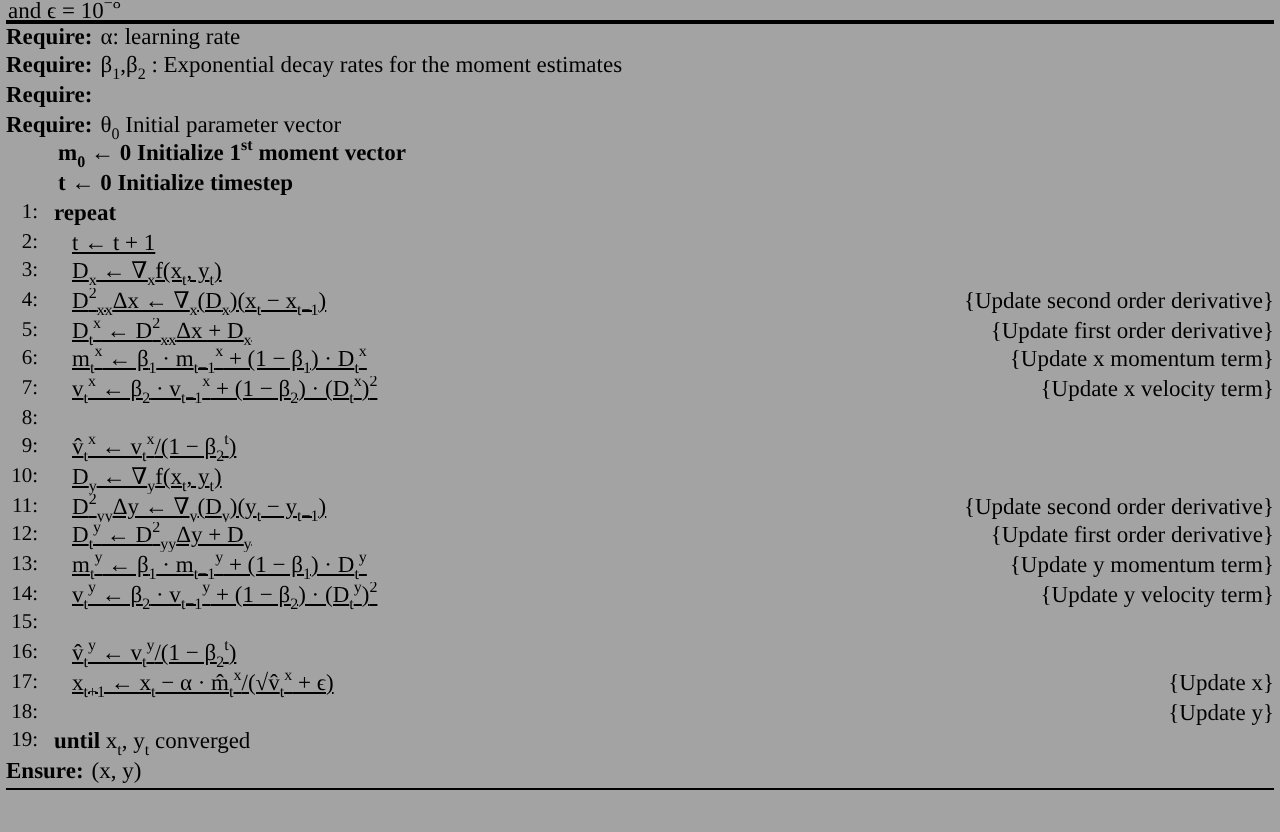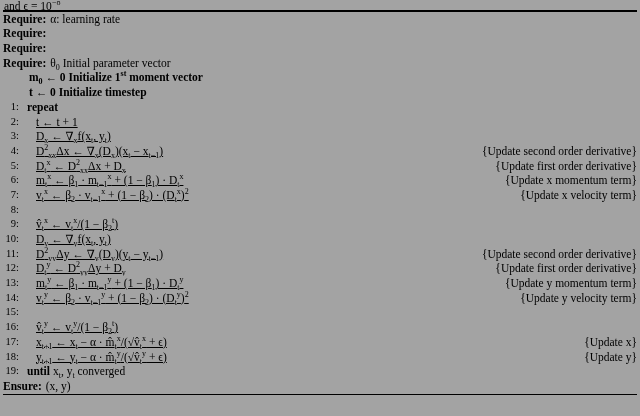--- a/index.html
+++ b/index.html
@@ -39,20 +39,21 @@
   <div class="rule thick"></div>
 
   <div id="requires">
   <div class="row req">
     <span class="kw">Require:</span>
     <span class="code">α: learning rate</span>
   </div>
 
   <div class="row req">
     <span class="kw">Require:</span>
+    <span class="code">β<sub>1</sub>,β<sub>2</sub> : Exponential decay rates for the moment estimates</span>
   </div>
 
   <div class="row req">
     <span class="kw">Require:</span>
   </div>
 
   <div class="row req">
     <span class="kw">Require:</span>
     <span class="code">θ<sub>0</sub> Initial parameter vector</span>
   </div>
@@ -163,21 +164,20 @@
   </div>
 
   <div class="row step">
     <span class="num">17:</span>
     <span class="code ind1">x<sub>t+1</sub> ← x<sub>t</sub> − α · m̂<sub>t</sub><sup>x</sup>/(√v̂<sub>t</sub><sup>x</sup> + ϵ)</span>
     <span class="comment">{Update x}</span>
   </div>
 
   <div class="row step">
     <span class="num">18:</span>
-    <span class="code ind1">y<sub>t+1</sub> ← y<sub>t</sub> − α · m̂<sub>t</sub><sup>y</sup>/(√v̂<sub>t</sub><sup>y</sup> + ϵ)</span>
     <span class="comment">{Update y}</span>
   </div>
 
   <div class="row step">
     <span class="num">19:</span>
     <span class="code ind0"><b>until</b> x<sub>t</sub>, y<sub>t</sub> converged</span>
     <span class="comment"></span>
   </div>
 </div>
 

